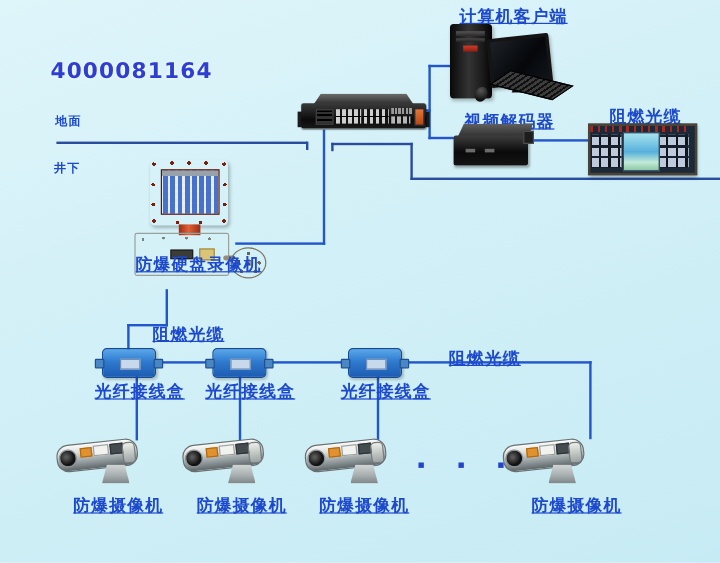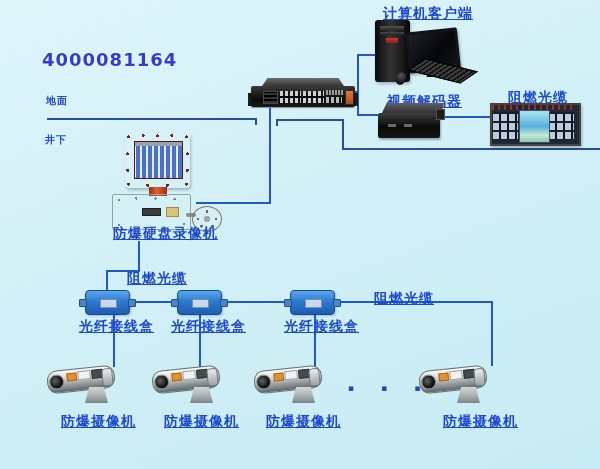--- a/index.html
+++ b/index.html
@@ -223,21 +223,21 @@
   </div>
 
   <div class="abs rm-frame"></div>
   <div class="abs rm-screen"></div>
   <div class="abs rm-neck"></div>
   <div class="abs dvr"></div>
   <div class="abs dvr-plate"></div>
   <div class="abs dvr-tag"></div>
   <div class="abs conn-cable"></div>
   <div class="abs conn"></div>
-  <div class="abs dev-label" style="left:113px;top:225px;">防爆硬盘录像机</div>
+  <div class="abs dev-label" style="left:113px;top:212px;">防爆硬盘录像机</div>
 
   <div class="abs dev-label" style="left:127px;top:270px;">阻燃光缆</div>
   <div class="abs dev-label" style="left:374px;top:290px;">阻燃光缆</div>
 
   <div class="abs jbox" style="left:85px;">
       <div class="jplate"></div>
     </div>
   <div class="abs jbox" style="left:177px;">
       <div class="jplate"></div>
     </div>

